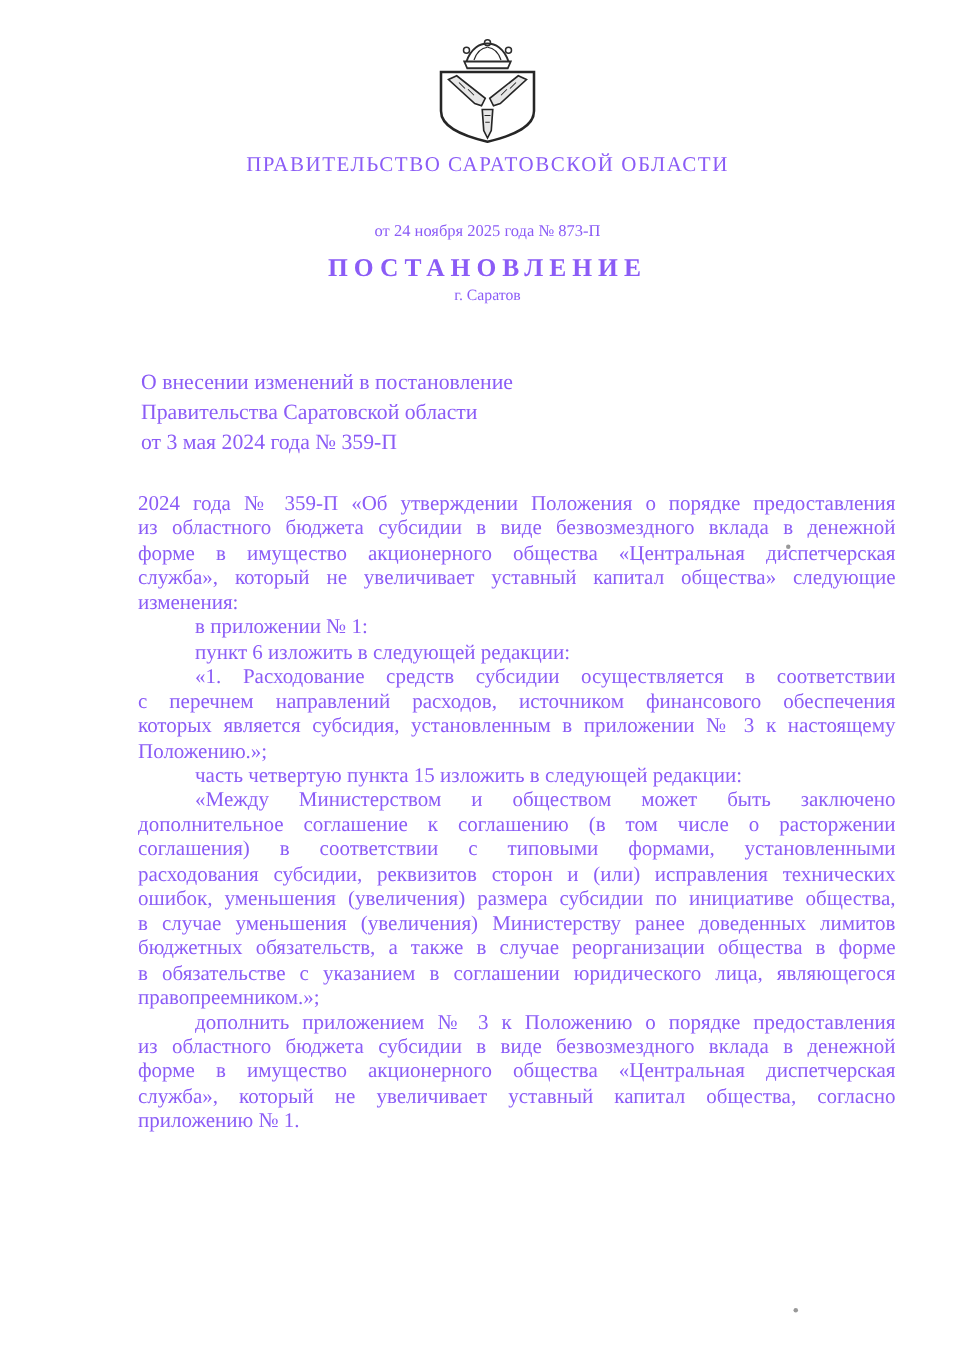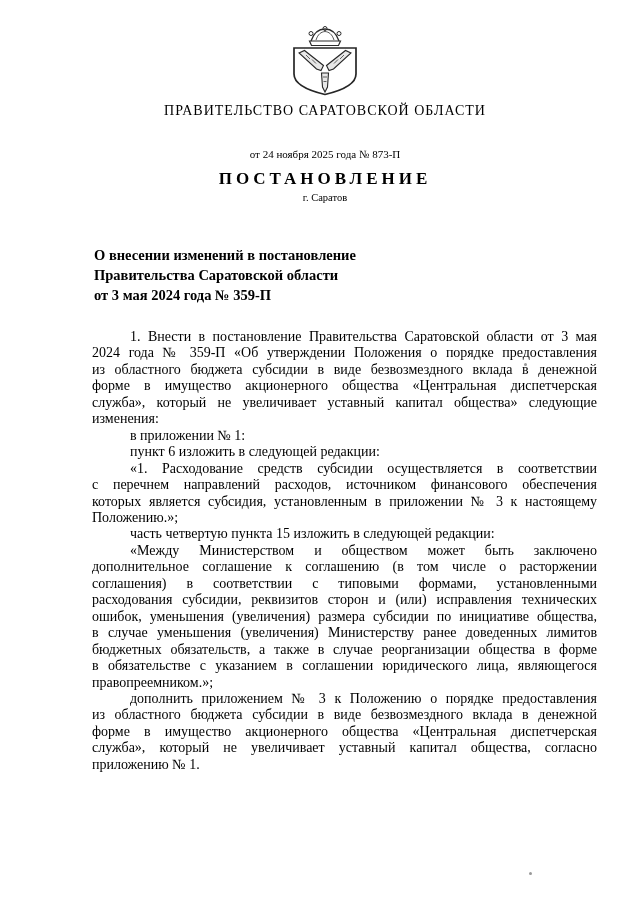--- a/index.html
+++ b/index.html
@@ -2,21 +2,21 @@
 <html><head>
 <meta charset="utf-8">
 <style>
   html, body { margin: 0; padding: 0; }
   .page {
     position: relative;
     width: 640px;
     height: 903px;
     background: #ffffff;
     font-family: "Liberation Serif", "DejaVu Serif", serif;
-    color: #000000;
+    color: #8b5cf6;
     overflow: hidden;
   }
   .hcenter {
     position: absolute;
     left: 10px;
     width: 630px;
     text-align: center;
   }
   .emblem-wrap {
     position: absolute;
@@ -43,21 +43,21 @@
   }
   .doc-place {
     top: 192px;
     font-size: 10.5px;
   }
   .title-block {
     position: absolute;
     left: 94px;
     top: 245px;
     width: 460px;
-    font-weight: bold;
+    font-weight: normal;
     font-size: 14.5px;
     line-height: 20px;
   }
   .body-block {
     position: absolute;
     left: 92px;
     top: 329px;
     width: 505px;
     font-size: 14px;
     line-height: 16.45px;
@@ -121,21 +121,20 @@
   <div class="hcenter doc-place">г. Саратов</div>
 
   <div class="title-block">
     <div class="line">О внесении изменений в постановление</div>
     <div class="line">Правительства Саратовской области</div>
     <div class="line">от 3 мая 2024 года № 359-П</div>
   </div>
 
   <div class="body-block">
       <div>
-        <div class="line just ind">1. Внести в постановление Правительства Саратовской области от 3 мая</div>
         <div class="line just">2024 года № 359-П «Об утверждении Положения о порядке предоставления</div>
         <div class="line just">из областного бюджета субсидии в виде безвозмездного вклада в денежной</div>
         <div class="line just">форме в имущество акционерного общества «Центральная диспетчерская</div>
         <div class="line just">служба», который не увеличивает уставный капитал общества» следующие</div>
         <div class="line">изменения:</div>
       </div>
       <div>
         <div class="line ind">в приложении № 1:</div>
       </div>
       <div>

